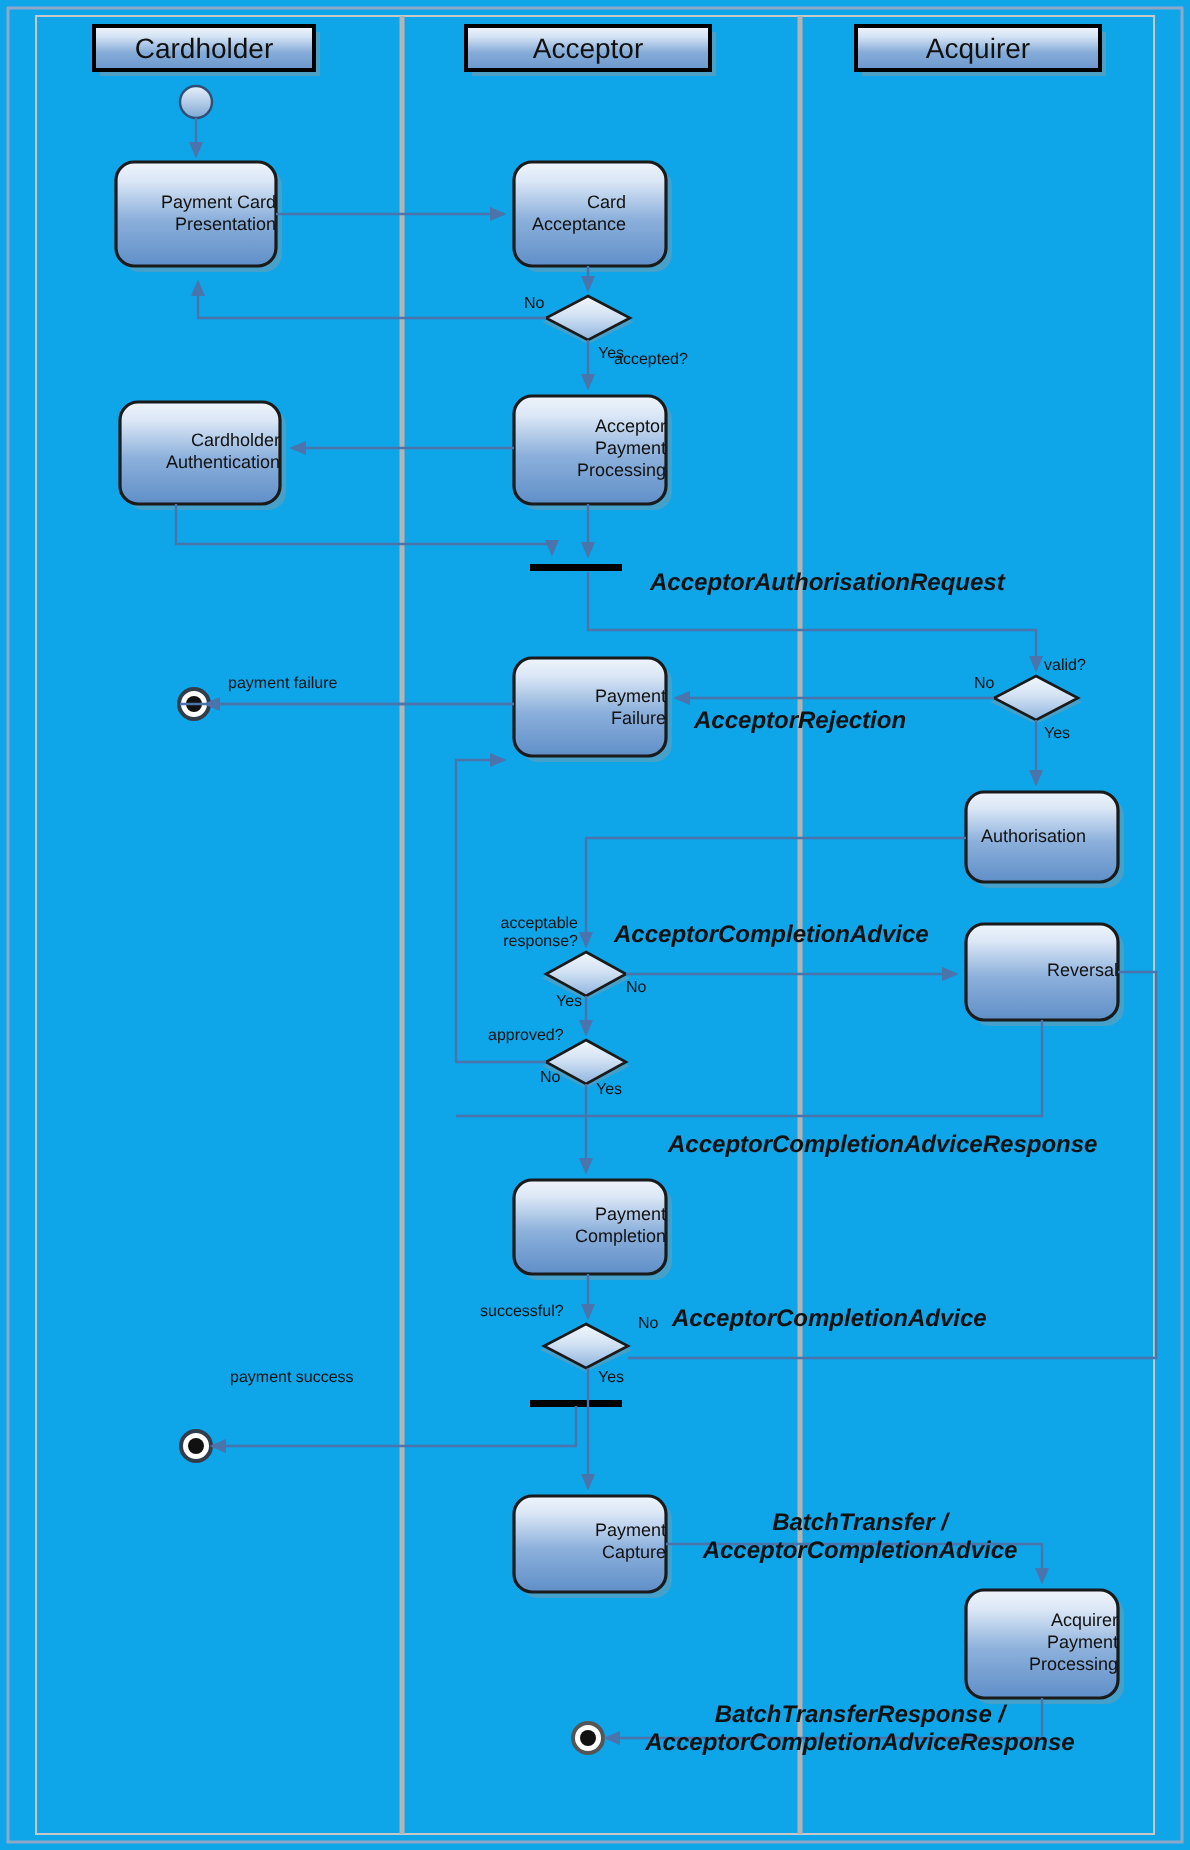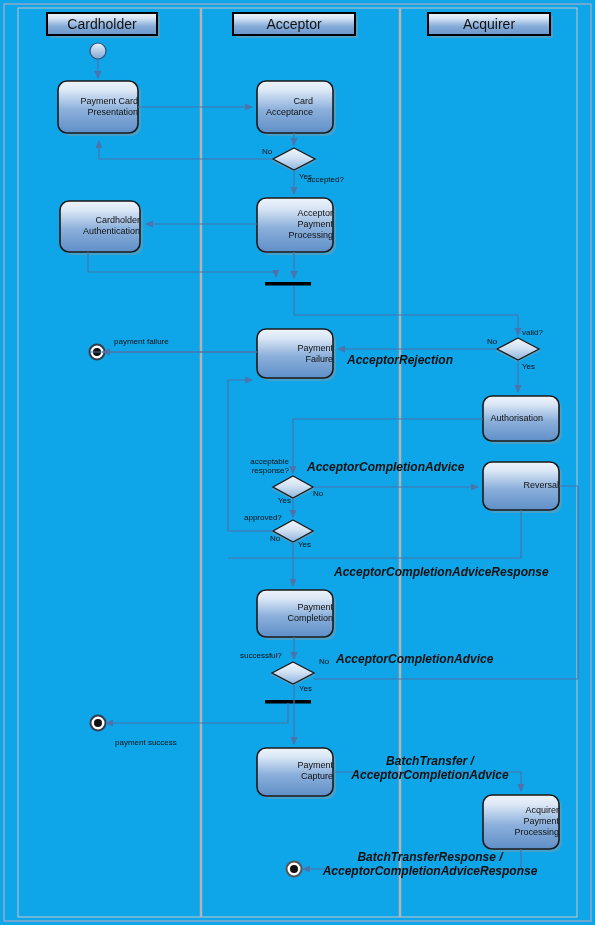--- a/index.html
+++ b/index.html
@@ -268,22 +268,23 @@
   <div class="guard-label" style="left:487px; top:337px;">No</div>
   <div class="guard-label" style="left:522px; top:362px;">Yes</div>
   <div class="guard-label" style="left:313px; top:489px;">No</div>
   <div class="guard-label" style="left:278px; top:496px;">Yes</div>
   <div class="guard-label" style="left:270px; top:534px;">No</div>
   <div class="guard-label" style="left:298px; top:540px;">Yes</div>
   <div class="guard-label" style="left:319px; top:657px;">No</div>
   <div class="guard-label" style="left:299px; top:684px;">Yes</div>
 
   <div class="flow-note" style="left:114px; top:337px;">payment failure</div>
-  <div class="flow-note" style="left:115px; top:738px;">payment success</div>
-
+  <div class="flow-note" style="left:115px; top:684px;">payment success</div>
+
+  <div class="edge-label" style="left:325px; top:284px; text-align:left;">AcceptorAuthorisationRequest</div>
   <div class="edge-label" style="left:347px; top:353px; text-align:left;">AcceptorRejection</div>
   <div class="edge-label" style="left:307px; top:460px; text-align:left;">AcceptorCompletionAdvice</div>
   <div class="edge-label" style="left:334px; top:565px; text-align:left;">AcceptorCompletionAdviceResponse</div>
   <div class="edge-label" style="left:336px; top:652px; text-align:left;">AcceptorCompletionAdvice</div>
   <div class="edge-label" style="left:335px; top:754px; width:190px; text-align:center;">BatchTransfer /
 AcceptorCompletionAdvice</div>
   <div class="edge-label" style="left:305px; top:850px; width:250px; text-align:center;">BatchTransferResponse /
 AcceptorCompletionAdviceResponse</div>
 
 </div>

